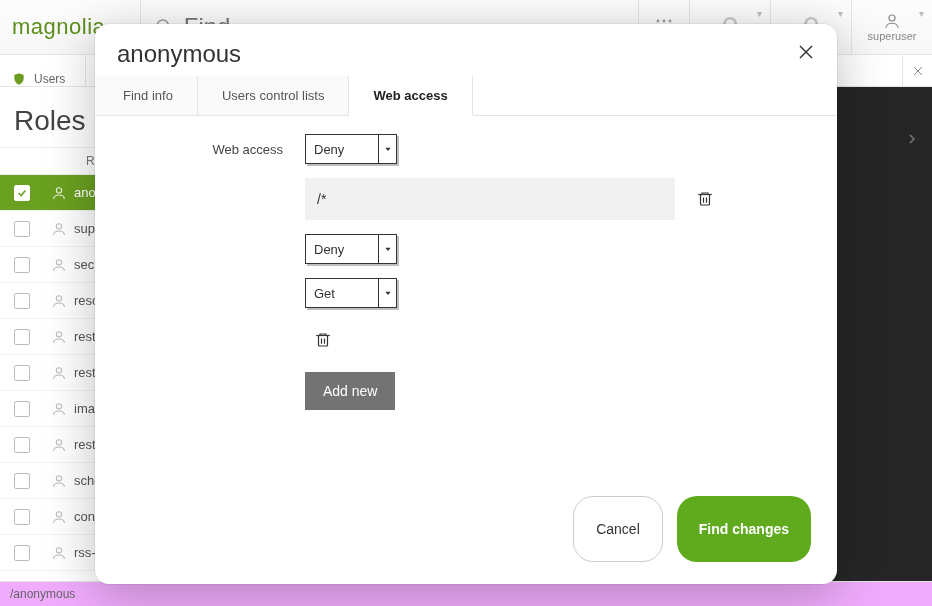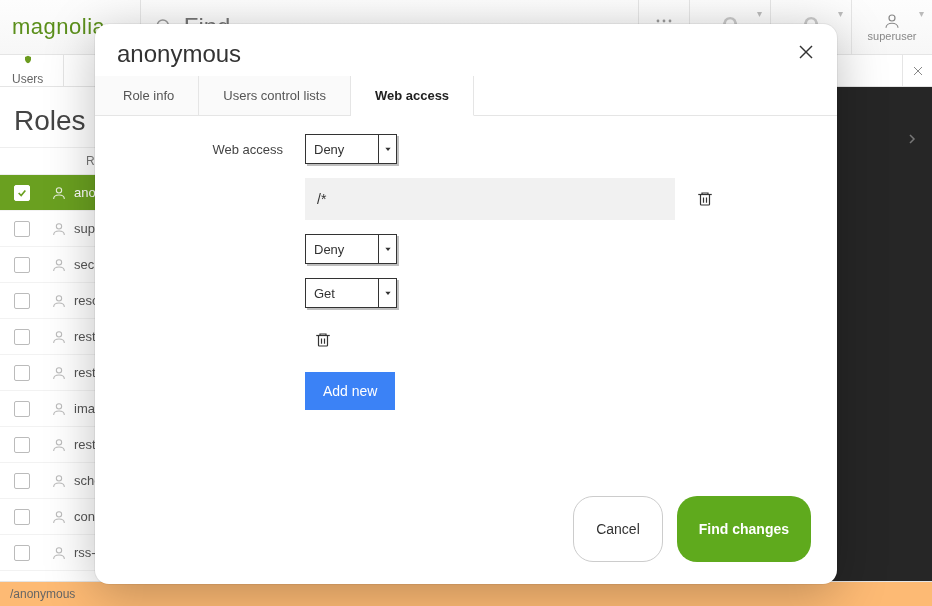--- a/index.html
+++ b/index.html
@@ -64,22 +64,22 @@
   }
   .counter-box .chev { font-size:10px; color:#bbb; position:absolute; top:8px; right:8px; }
   .user-box {
     width: 80px; display:flex; flex-direction:column; align-items:center; justify-content:center;
     color:#888; font-size:11px; position:relative;
   }
   .user-box .chev { font-size:10px; color:#bbb; position:absolute; top:8px; right:8px; }
 
   .app-tab-row { height:32px; border-bottom:1px solid #e5e5e5; display:flex; align-items:stretch; }
   .app-tab {
-    padding: 0 20px 0 12px; display:flex; align-items:center; gap:8px;
-    font-size:12px; color:#666; border-right:1px solid #e5e5e5;flex-direction:column;
+    padding: 0 20px 0 12px; display:flex; align-items:flex-end; gap:8px;
+    font-size:12px; color:#666; border-right:1px solid #e5e5e5;
   }
   .app-tab svg { color:#6b9b1f; }
   .app-tab-close { margin-left:auto; width:30px; display:flex; align-items:center; justify-content:center; color:#888; border-left:1px solid #e5e5e5; cursor:pointer;}
 
   .workspace { display:flex; height: calc(100% - 55px - 32px - 25px); }
   .left-pane { width: 680px; }
   .right-pane { flex:1; background:#262626; color:#999; position:relative; }
   .right-pane .chev-right { position:absolute; right:14px; top:46px; color:#777; }
 
   .page-title { font-size:28px; padding:18px 14px 10px; color:#444; }
@@ -100,21 +100,21 @@
   .row.sel .check .box { background:#fff; border-color:#fff; }
   .row .meta { font-size:12px; color:#777; }
   .row .desc{width:200px}
   .row .status{width:50px}
   .row .date{width:100px}
   .row .time{width:60px}
 
   .statusbar {
     position:absolute; bottom:0; left:0; right:0; height:25px;
     border-top:1px solid #e5e5e5; font-size:12px; color:#666;
-    display:flex; align-items:center; padding:0 10px; background:#fdba74;
+    display:flex; align-items:center; padding:0 10px; background:#f0abfc;
   }
 
   
   .overlay {
     position:absolute; inset:0;
     background: rgba(255,255,255,0);
     display:flex; justify-content:center;
   }
   .modal {
     margin-top: 24px;
@@ -173,21 +173,21 @@
     background:#f1f1f1; border:none;
     padding:0 12px; font-size:14px; color:#333;
     outline:none;
   }
   .trash-btn {
     width:36px; height:36px; display:flex; align-items:center; justify-content:center;
     color:#333; cursor:pointer;
   }
 
   .add-btn {
-    background:#3b82f6; color:#fff; border:none;
+    background:#737373; color:#fff; border:none;
     padding: 11px 18px; font-size:14px; cursor:pointer;
   }
 
   .modal-foot {
     display:flex; justify-content:flex-end; gap:14px;
     padding: 14px 26px 22px;
   }
   .btn-cancel {
     border:1px solid #ccc; background:#fff; color:#333;
     padding: 24px 22px; border-radius:20px; font-size:14px; cursor:pointer;
@@ -432,21 +432,21 @@
       <div class="modal-title">anonymous</div>
       <div class="modal-close">
         <svg width="18" height="18" viewBox="0 0 24 24" stroke="currentColor" stroke-width="1.8" fill="none">
             <line x1="4" y1="4" x2="20" y2="20"></line>
             <line x1="20" y1="4" x2="4" y2="20"></line>
           </svg>
       </div>
     </div>
 
     <div class="tabs">
-      <div class="tab">Role info</div>
+      <div class="tab">Find info</div>
       <div class="tab">Users control lists</div>
       <div class="tab active">Web access</div>
     </div>
 
     <div class="modal-body" id="modal-body">
 
     <div class="form-row">
           <div class="label-col">Web access</div>
           <div class="field-col">
             <div class="select">

